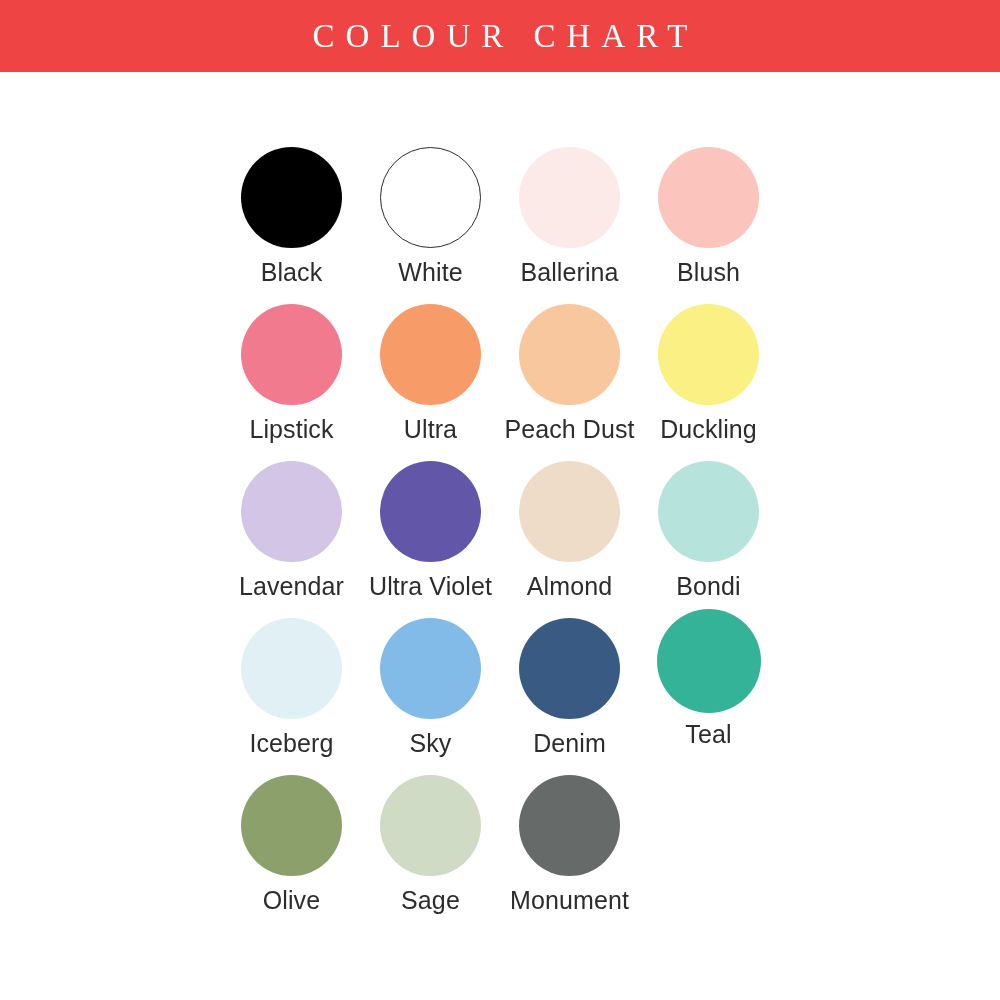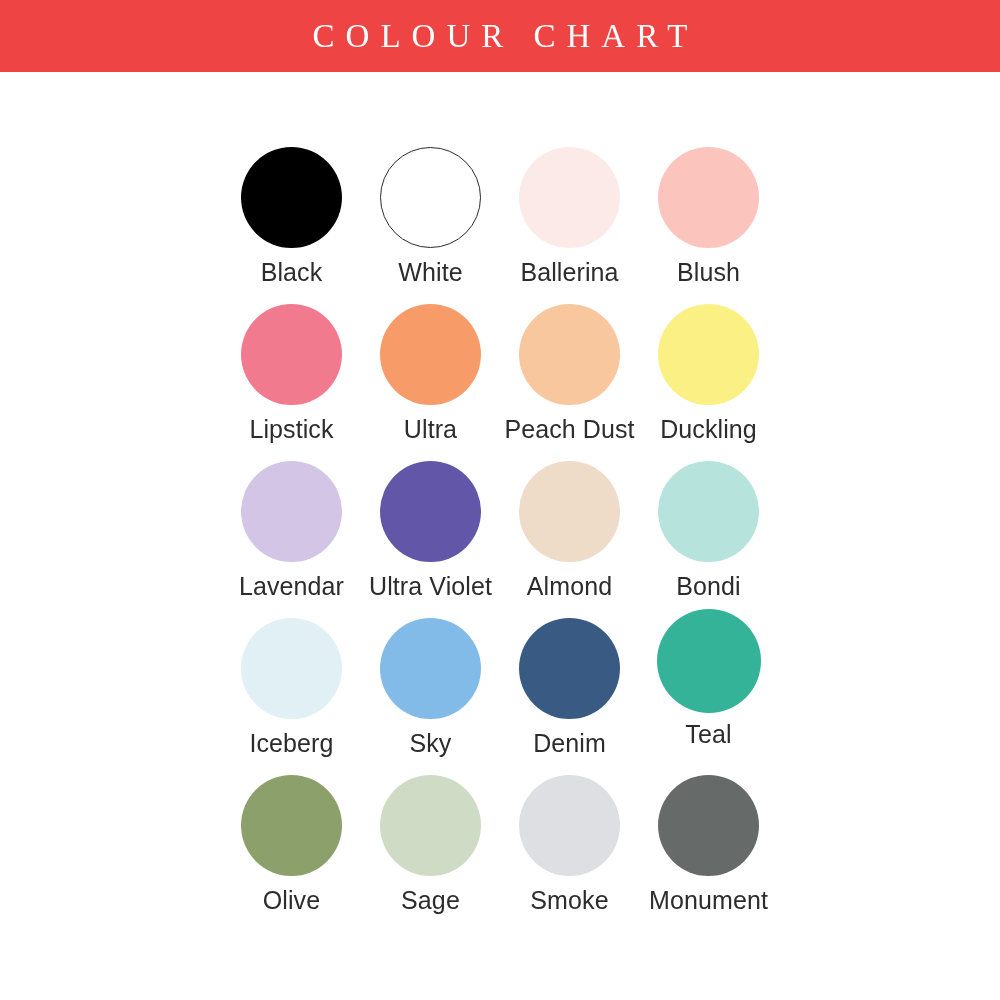--- a/index.html
+++ b/index.html
@@ -170,21 +170,17 @@
       </div>
       <div class="swatch-cell">
         <div class="swatch-dot" style="background: rgb(140, 160, 107);"></div>
         <div class="swatch-label">Olive</div>
       </div>
       <div class="swatch-cell">
         <div class="swatch-dot" style="background: rgb(207, 219, 197);"></div>
         <div class="swatch-label">Sage</div>
       </div>
       <div class="swatch-cell">
-        <div class="swatch-dot" style="background: rgb(222, 223, 227);"></div>
-        <div class="swatch-label">Smoke</div>
-      </div>
-      <div class="swatch-cell">
         <div class="swatch-dot" style="background: rgb(102, 106, 105);"></div>
         <div class="swatch-label">Monument</div>
       </div>
     </div>
 </div>
 
 </body></html>

